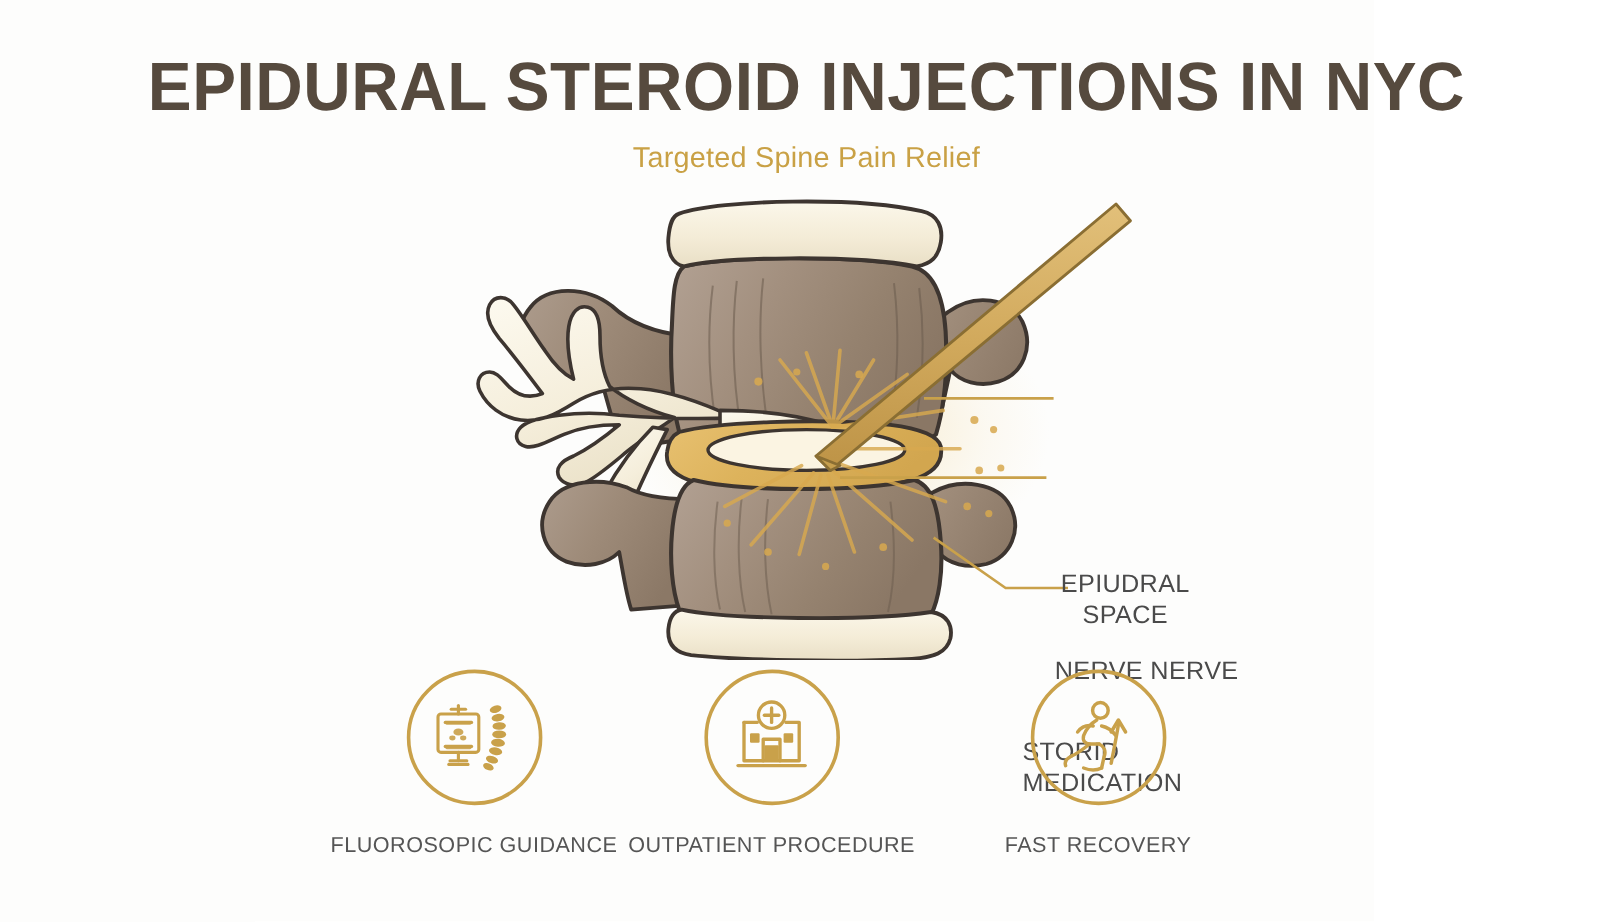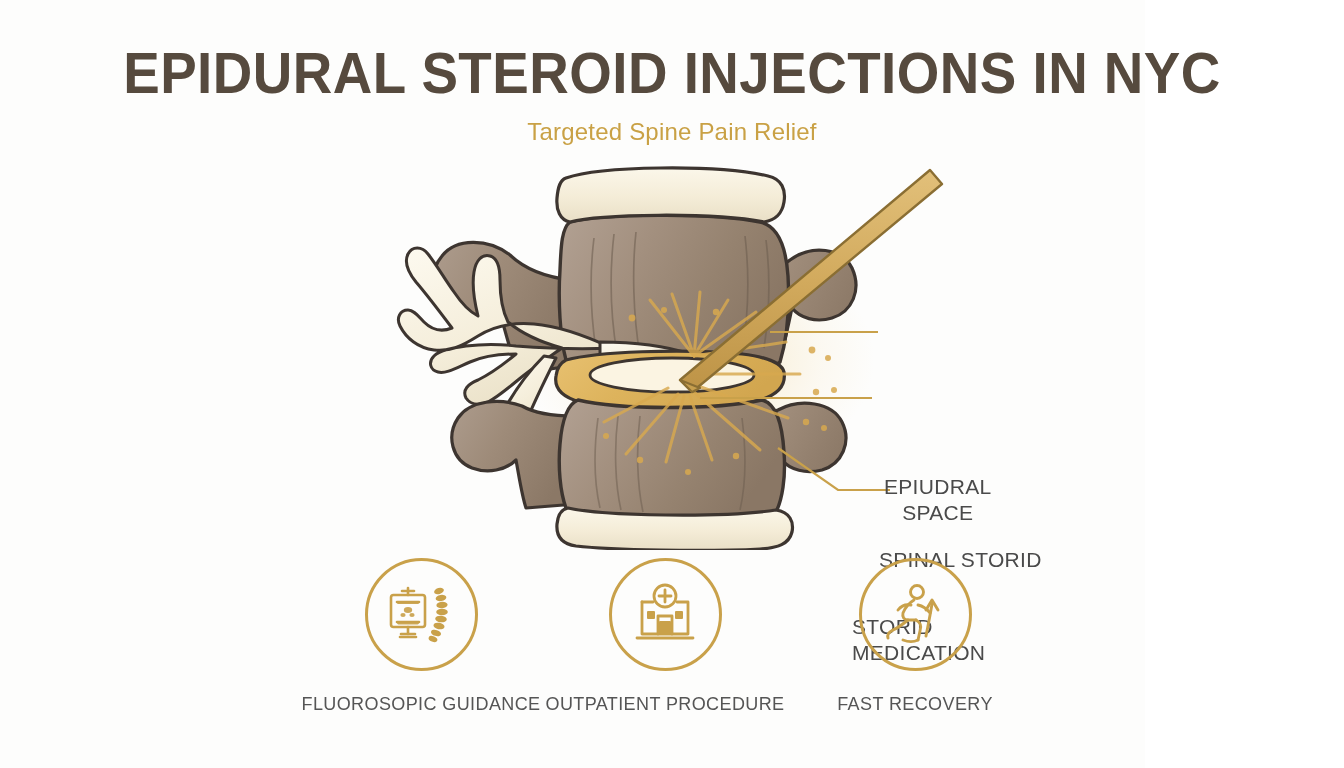--- a/index.html
+++ b/index.html
@@ -83,22 +83,22 @@
     left: 0;
     width: 1344px;
     height: 170px;
   }
   .feature {
     position: absolute;
     top: 0;
     width: 300px;
     text-align: center;
   }
-  #feature-0 { left: 271px; }
-  #feature-1 { left: 515px; }
+  #feature-0 { left: 245px; }
+  #feature-1 { left: 493px; }
   #feature-2 { left: 765px; }
 
   .feature-icon-circle {
     width: 113px;
     height: 113px;
     margin: 0 auto;
     border: 3px solid #c9a14a;
     border-radius: 50%;
     box-sizing: border-box;
     display: flex;
@@ -290,21 +290,21 @@
 
       <g stroke="#c9a14a" stroke-width="2.2" fill="none">
         <path d="M770,172 L878,172"></path>
         <path d="M700,238 L872,238"></path>
         <path d="M778,288 L838,330 L890,330"></path>
       </g>
     </svg>
 
     <div class="callout-label" id="callout-epidural">EPIUDRAL
 SPACE</div>
-    <div class="callout-label" id="callout-nerve">SPINAL STORID</div>
+    <div class="callout-label" id="callout-nerve">NERVE NERVE</div>
     <div class="callout-label" id="callout-steroid">STORID
 MEDICATION</div>
   </div>
 
   <div id="features">
 
     <div class="feature" id="feature-0">
       <div class="feature-icon-circle">
         <svg width="74" height="74" viewBox="0 0 74 74">
           <g fill="none" stroke="#c9a14a" stroke-width="2.6" stroke-linecap="round" stroke-linejoin="round">

